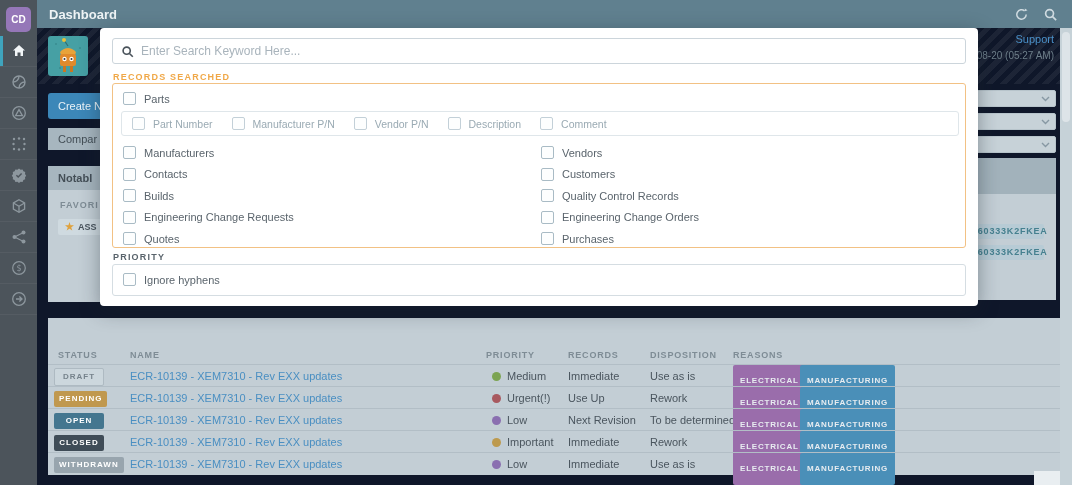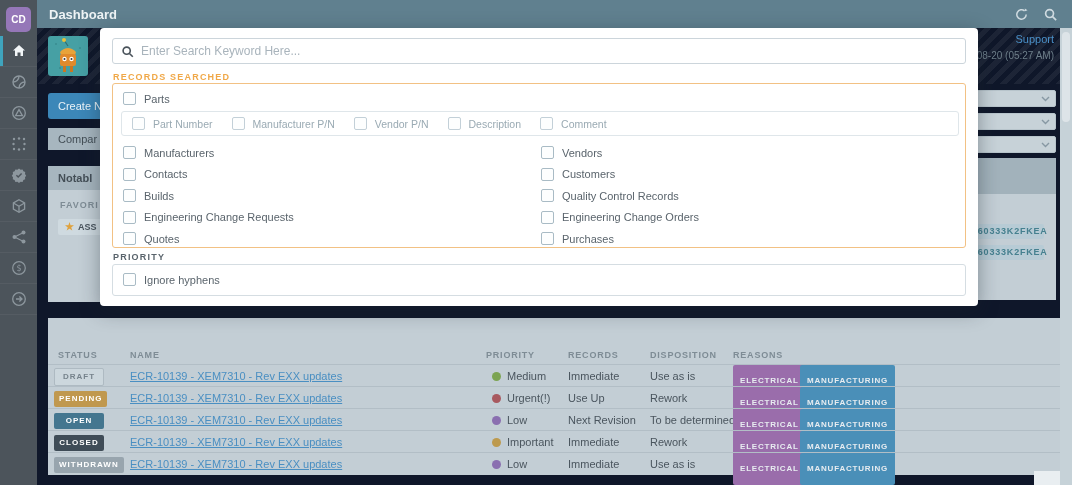--- a/index.html
+++ b/index.html
@@ -59,21 +59,21 @@
   .btn-newecr{ position:absolute; left:940px; top:6px; height:20px; border-radius:3px; color:#fff; cursor:pointer;
                display:flex; align-items:center; gap:5px; padding:0 9px; font-size:9px; font-weight:bold; letter-spacing:0.5px; }
   .thead{ position:absolute; left:0; top:32px; width:100%; height:14px; }
   .th{ position:absolute; font-size:9px; font-weight:bold; letter-spacing:0.8px; color:#7e8c95; }
   .trow{ position:absolute; left:0; width:100%; height:22px; border-top:1px solid #b2bec6; font-size:11px; color:#4a555e; }
   .td{ position:absolute; line-height:22px; white-space:nowrap; }
   .status{ display:inline-block; min-width:50px; text-align:center; font-size:8px; font-weight:bold; letter-spacing:1px;
            padding:4px 5px; border-radius:2px; color:#fff; line-height:1; }
   .st-draft{ color:#76838c; border:1px solid #aebac2; }
   .dot{ position:absolute; width:9px; height:9px; border-radius:50%; top:7px; }
-  .rlink{ color:#4a8fc2; cursor:pointer;text-decoration:underline; }
+  .rlink{ color:#4a8fc2; cursor:pointer; }
   .rbadge{ display:inline-block; font-size:8px; font-weight:bold; letter-spacing:0.8px; color:#e7ecf0;
            padding:12px 7px; border-radius:2px; line-height:1; }
 
   
   .vscroll{ position:absolute; right:0; top:28px; width:12px; height:457px; background:#c6d2d8; }
   .vthumb{ position:absolute; right:2px; top:4px; width:8px; height:90px; background:#dde4e8; border-radius:4px; }
   .hthumb{ position:absolute; left:1034px; top:471px; width:26px; height:14px; background:#e9eef1; z-index:2; }
 
   
   .modal{ position:absolute; left:100px; top:28px; width:878px; height:278px; background:#fff; border-radius:4px;

